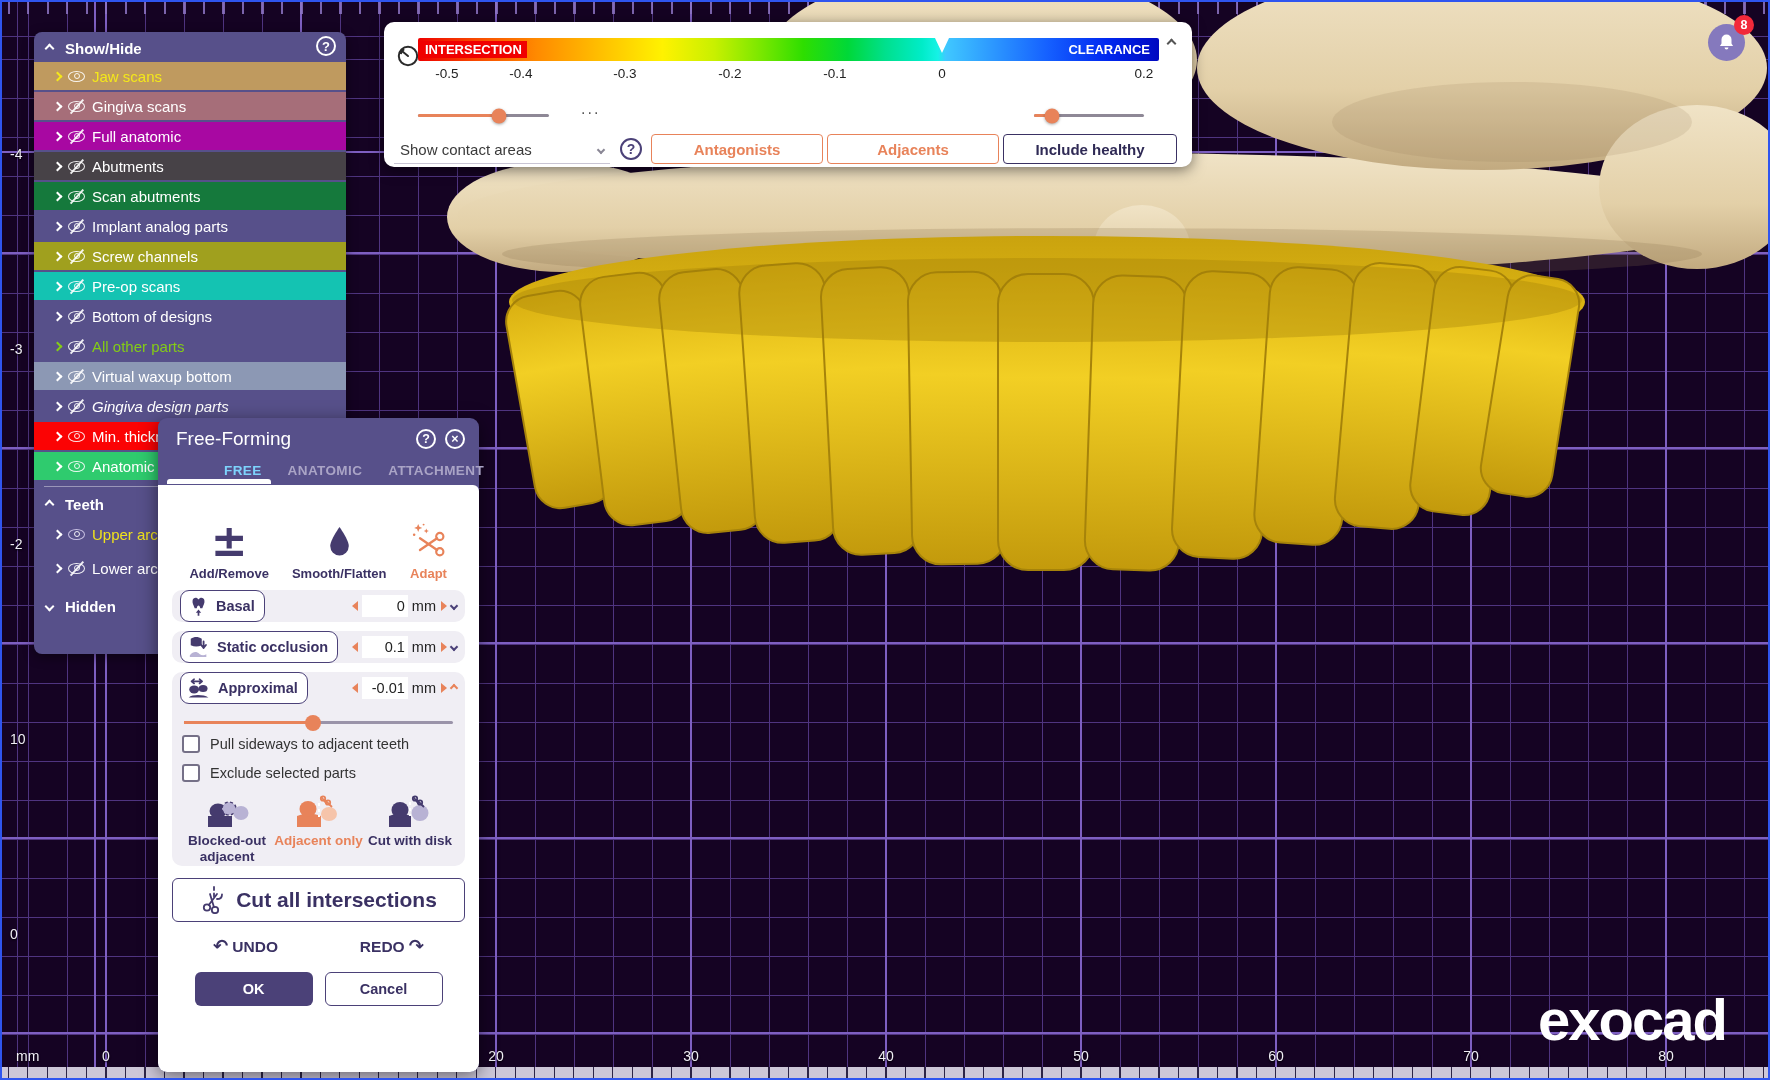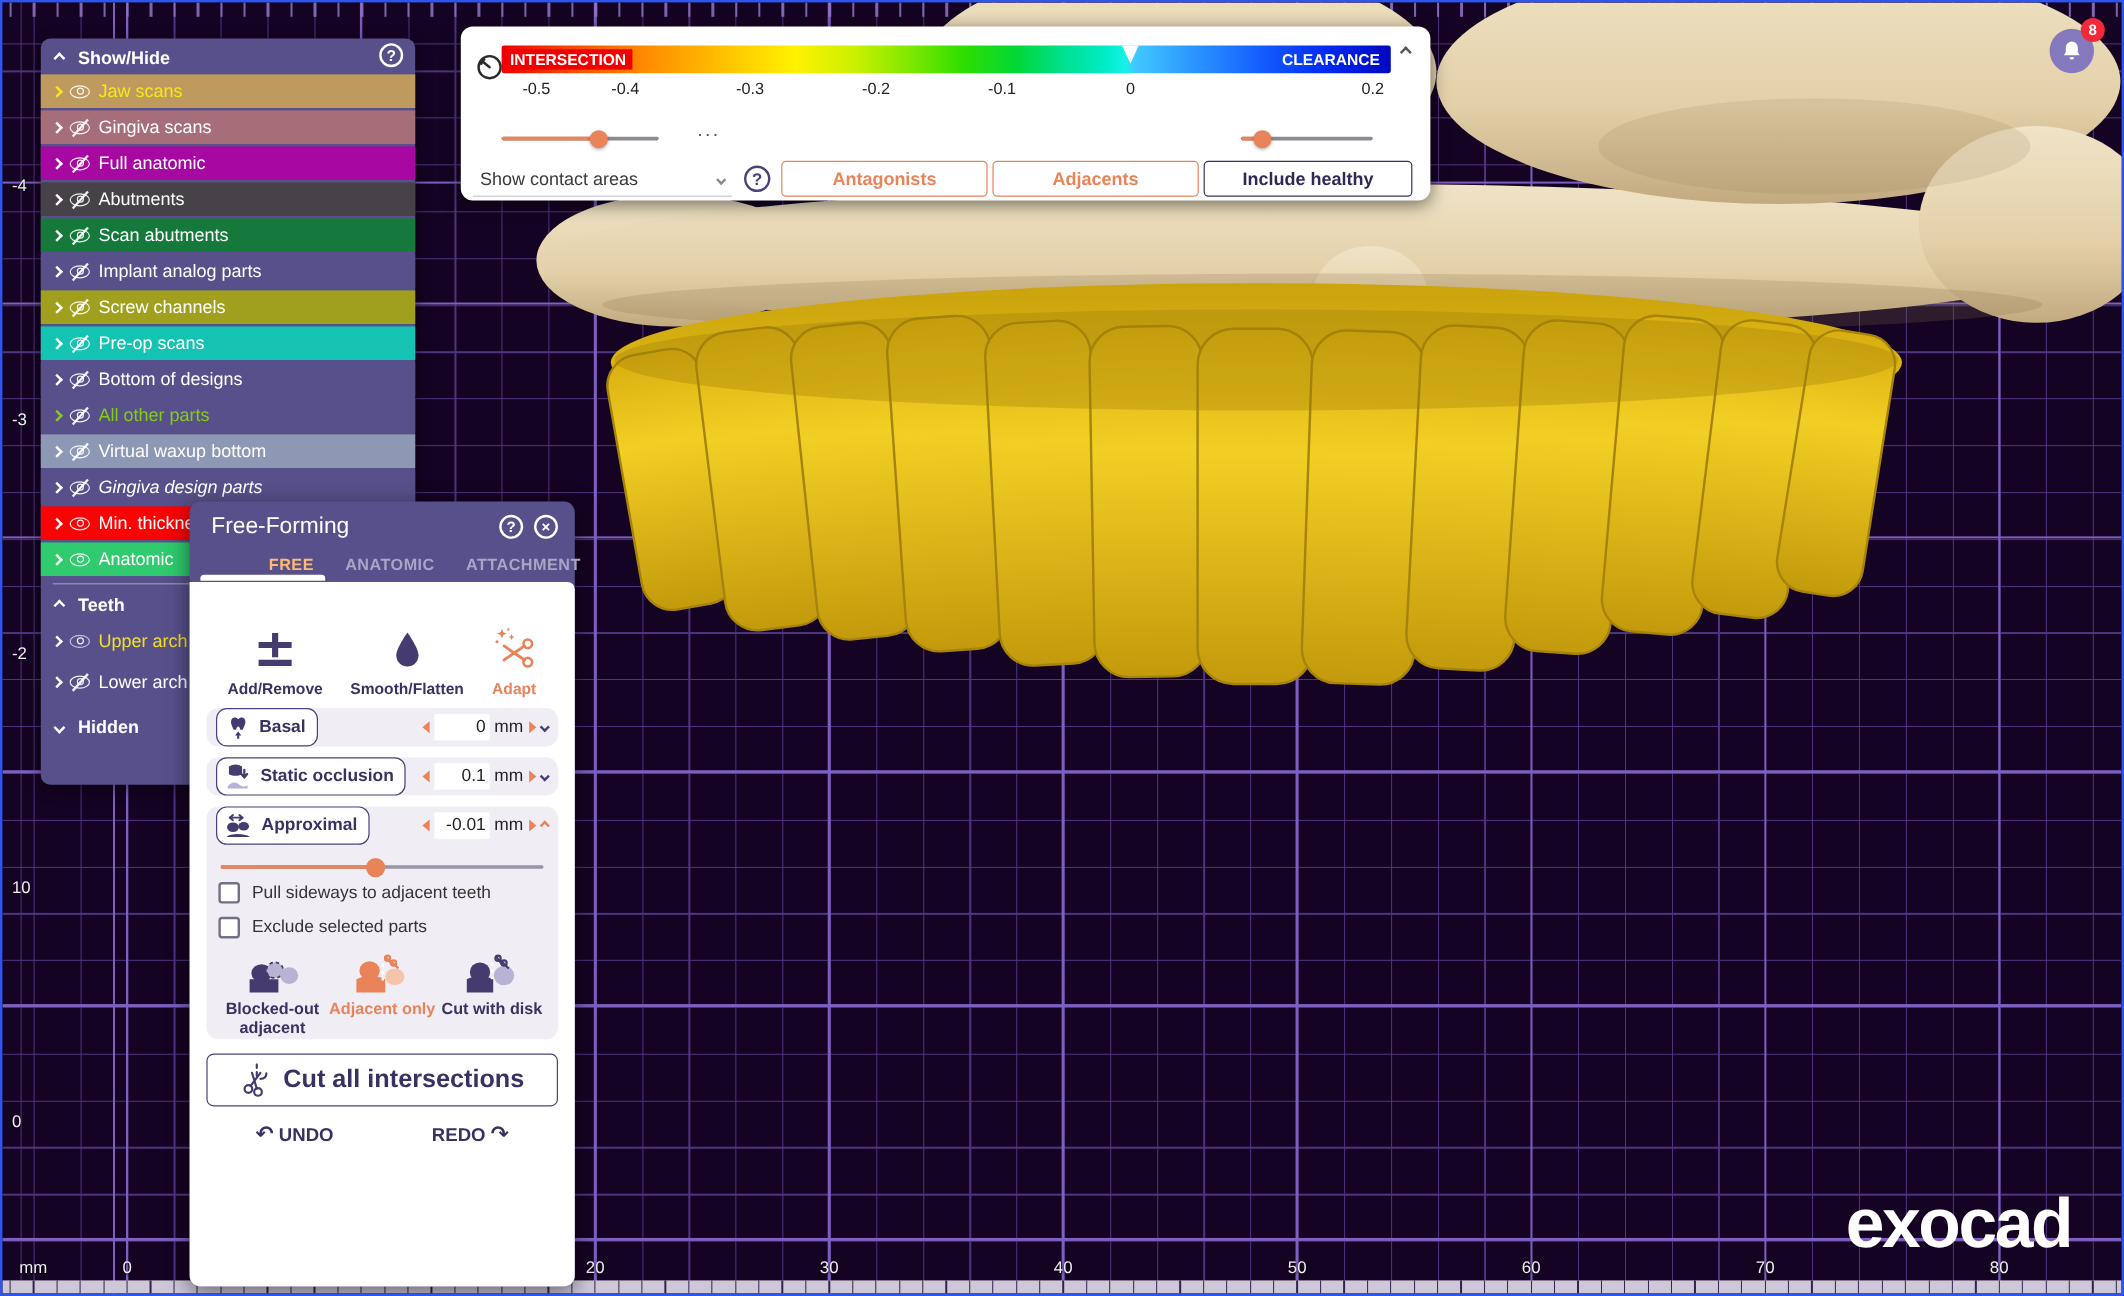--- a/index.html
+++ b/index.html
@@ -26,21 +26,21 @@
   .unit-label{position:absolute;left:14px;top:1046px;color:#f0eef6;font-size:14px;text-shadow:0 1px 2px #000;}
   .logo{position:absolute;right:42px;top:984px;color:#fff;font-size:58px;font-weight:800;letter-spacing:-2px;}
   
   .model{position:absolute;left:440px;top:0;width:1340px;height:620px;}
   
   .sidebar{position:absolute;left:32px;top:30px;width:312px;height:622px;background:#57508a;
     border-radius:8px;z-index:5;box-shadow:0 3px 12px rgba(0,0,0,.45);color:#fff;}
   .shead{position:absolute;left:0;right:0;height:28px;display:flex;align-items:center;gap:12px;
     padding-left:12px;font-size:15px;font-weight:600;color:#fff;}
   .srow{position:absolute;left:0;right:0;height:28px;display:flex;align-items:center;gap:7px;
-    padding-left:10px;font-size:15px;cursor:pointer;text-align:center;}
+    padding-left:20px;font-size:15px;cursor:pointer;text-align:center;}
   .srow-label{white-space:nowrap;overflow:hidden;}
   .help-btn{position:absolute;right:10px;top:4px;width:20px;height:20px;border:2px solid #fff;border-radius:50%;
     display:flex;align-items:center;justify-content:center;font-size:13px;font-weight:700;color:#fff;}
   .divider{position:absolute;left:10px;right:10px;height:1px;background:rgba(255,255,255,.4);}
   
   .chev{display:inline-block;width:7px;height:7px;border-right:2.2px solid currentColor;border-bottom:2.2px solid currentColor;flex:none;}
   .chev.r{transform:rotate(-45deg);}
   .chev.d{transform:rotate(45deg);}
   .chev.u{transform:rotate(225deg);}
   
@@ -79,21 +79,21 @@
   .gauge{position:absolute;left:12px;top:22px;}
   
   .dialog{position:absolute;left:156px;top:416px;width:321px;height:654px;z-index:7;border-radius:9px;
     box-shadow:0 4px 18px rgba(0,0,0,.5);background:#57508a;}
   .dlg-title-row{position:relative;height:38px;display:flex;align-items:center;padding:4px 14px 0 18px;}
   .dlg-title{color:#fff;font-size:19px;font-weight:500;flex:1;}
   .dlg-ico{width:20px;height:20px;border:2px solid #fff;border-radius:50%;color:#fff;display:flex;align-items:center;
     justify-content:center;font-size:12.5px;font-weight:700;margin-left:9px;cursor:pointer;}
   .tabs{display:flex;gap:26px;padding:0 18px;height:29px;align-items:center;}
   .tab{font-size:13.5px;font-weight:700;color:#aaa4c6;letter-spacing:.4px;position:relative;cursor:pointer;}
-  .tab.active{color:#fdba74;padding-left:48px;}
+  .tab.active{color:#7dd3fc;padding-left:48px;}
   .tab.active::after{content:'';position:absolute;left:-9px;right:-9px;bottom:-6px;height:5px;background:#fff;border-radius:3px 3px 0 0;}
   .dlg-body{position:absolute;left:0;right:0;top:67px;bottom:0;background:#fff;border-radius:0 6px 9px 9px;
     padding:18px 14px 0 14px;overflow:hidden;}
   .tools{display:flex;justify-content:space-around;align-items:flex-end;padding:0 6px;height:78px;}
   .tool{display:flex;flex-direction:column;align-items:center;gap:7px;color:#3a3163;font-size:13px;font-weight:700;cursor:pointer;}
   .tool.active{color:#e8835a;}
   .pm{font-size:44px;line-height:36px;font-weight:700;color:#453b6e;font-family:"DejaVu Sans",sans-serif;}
   .group{background:#f0eef4;border-radius:10px;padding:0 8px;margin-top:9px;}
   .grow{display:flex;align-items:center;gap:4px;}
   .pill{display:flex;align-items:center;gap:6px;background:#fff;border:1.6px solid #4b4178;border-radius:9px;
@@ -525,20 +525,24 @@
           </g>
         </svg>
         <span>Cut all intersections</span>
       </button>
 
       <div class="undorow">
         <span><span class="arr">↶</span> <span>UNDO</span></span>
         <span><span>REDO</span> <span class="arr">↷</span></span>
       </div>
 
+      <div class="okrow">
+        <button class="btn-ok">OK</button>
+        <button class="btn-cancel">Cancel</button>
+      </div>
     </div>
   </div>
 
   <div class="bell-wrap">
     <div class="bell-circ">
       <svg width="19" height="20" viewBox="0 0 24 26">
         <path d="M12 2a6.5 6.5 0 0 0-6.5 6.5v5L3.5 17h17l-2-3.5v-5A6.5 6.5 0 0 0 12 2z" fill="#fff"></path>
         <path d="M9.5 19a2.5 2.5 0 0 0 5 0z" fill="#fff"></path>
       </svg>
     </div>

